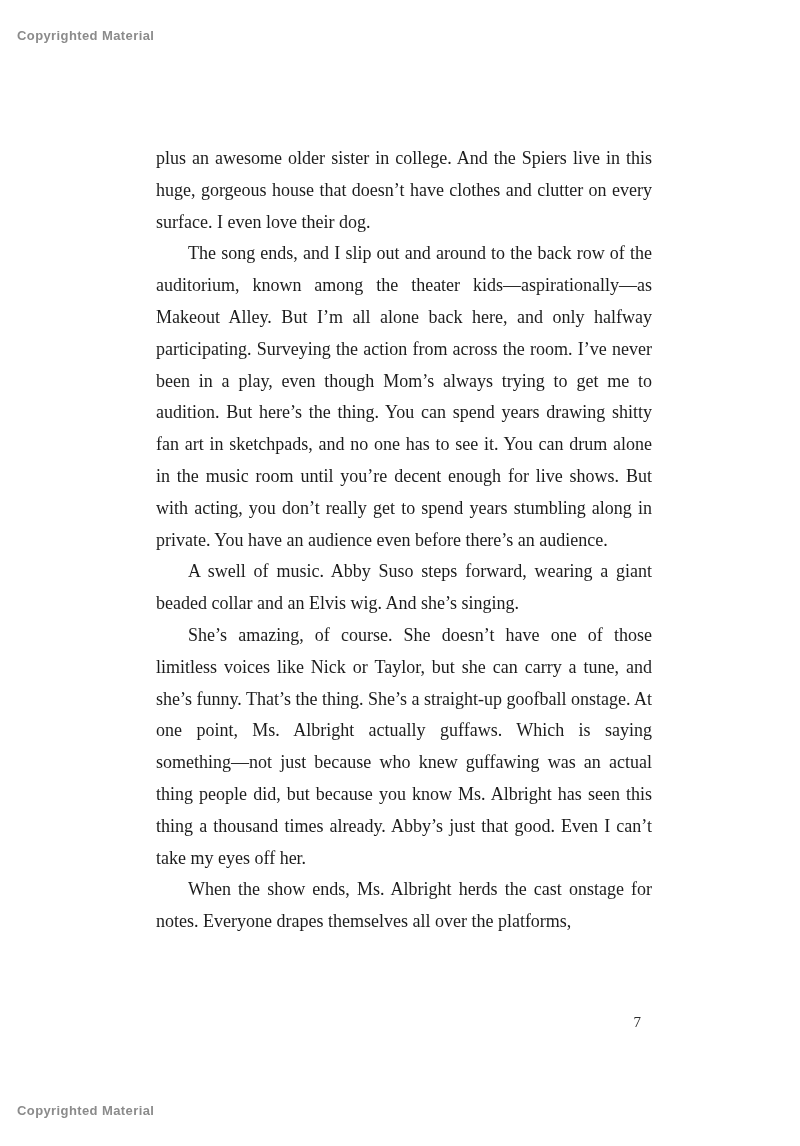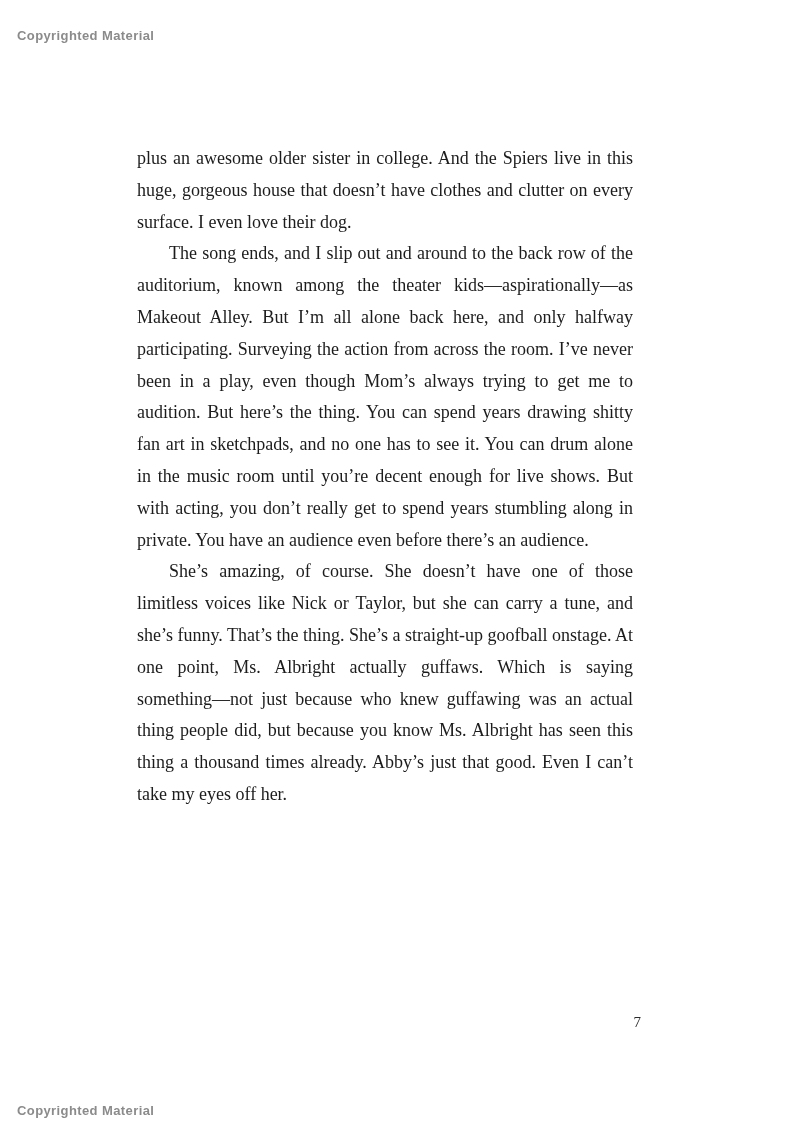--- a/index.html
+++ b/index.html
@@ -28,21 +28,21 @@
     letter-spacing: 0.4px;
     color: #8b8b8b;
   }
 
   .copyright-notice.top { top: 28px; }
   .copyright-notice.bottom { top: 1103px; }
 
   .text-block {
     position: absolute;
     top: 143px;
-    left: 137px;
+    left: 156px;
     width: 496px;
     font-size: 18px;
     line-height: 31.8px;
     color: #1c1c1c;
     text-align: justify;
     text-justify: inter-word;
   }
 
   .text-block p {
     margin: 0;
@@ -67,20 +67,22 @@
 </head>
 <body>
 
 <div class="page">
 
   <div class="copyright-notice top">Copyrighted Material</div>
 
   <div class="text-block">
     <p>plus an awesome older sister in college. And the Spiers live in this huge, gorgeous house that doesn’t have clothes and clutter on every surface. I even love their dog.</p>
     <p class="indent">The song ends, and I slip out and around to the back row of the auditorium, known among the theater kids—aspirationally—as Makeout Alley. But I’m all alone back here, and only halfway participating. Surveying the action from across the room. I’ve never been in a play, even though Mom’s always trying to get me to audition. But here’s the thing. You can spend years drawing shitty fan art in sketchpads, and no one has to see it. You can drum alone in the music room until you’re decent enough for live shows. But with acting, you don’t really get to spend years stumbling along in private. You have an audience even before there’s an audience.</p>
+    <p class="indent">A swell of music. Abby Suso steps forward, wearing a giant beaded collar and an Elvis wig. And she’s singing.</p>
     <p class="indent">She’s amazing, of course. She doesn’t have one of those limitless voices like Nick or Taylor, but she can carry a tune, and she’s funny. That’s the thing. She’s a straight-up goofball onstage. At one point, Ms. Albright actually guffaws. Which is saying something—not just because who knew guffawing was an actual thing people did, but because you know Ms. Albright has seen this thing a thousand times already. Abby’s just that good. Even I can’t take my eyes off her.</p>
+    <p class="indent">When the show ends, Ms. Albright herds the cast onstage for notes. Everyone drapes themselves all over the platforms,</p>
   </div>
 
   <div class="page-number">7</div>
 
   <div class="copyright-notice bottom">Copyrighted Material</div>
 
 </div>
 
 </body></html>

